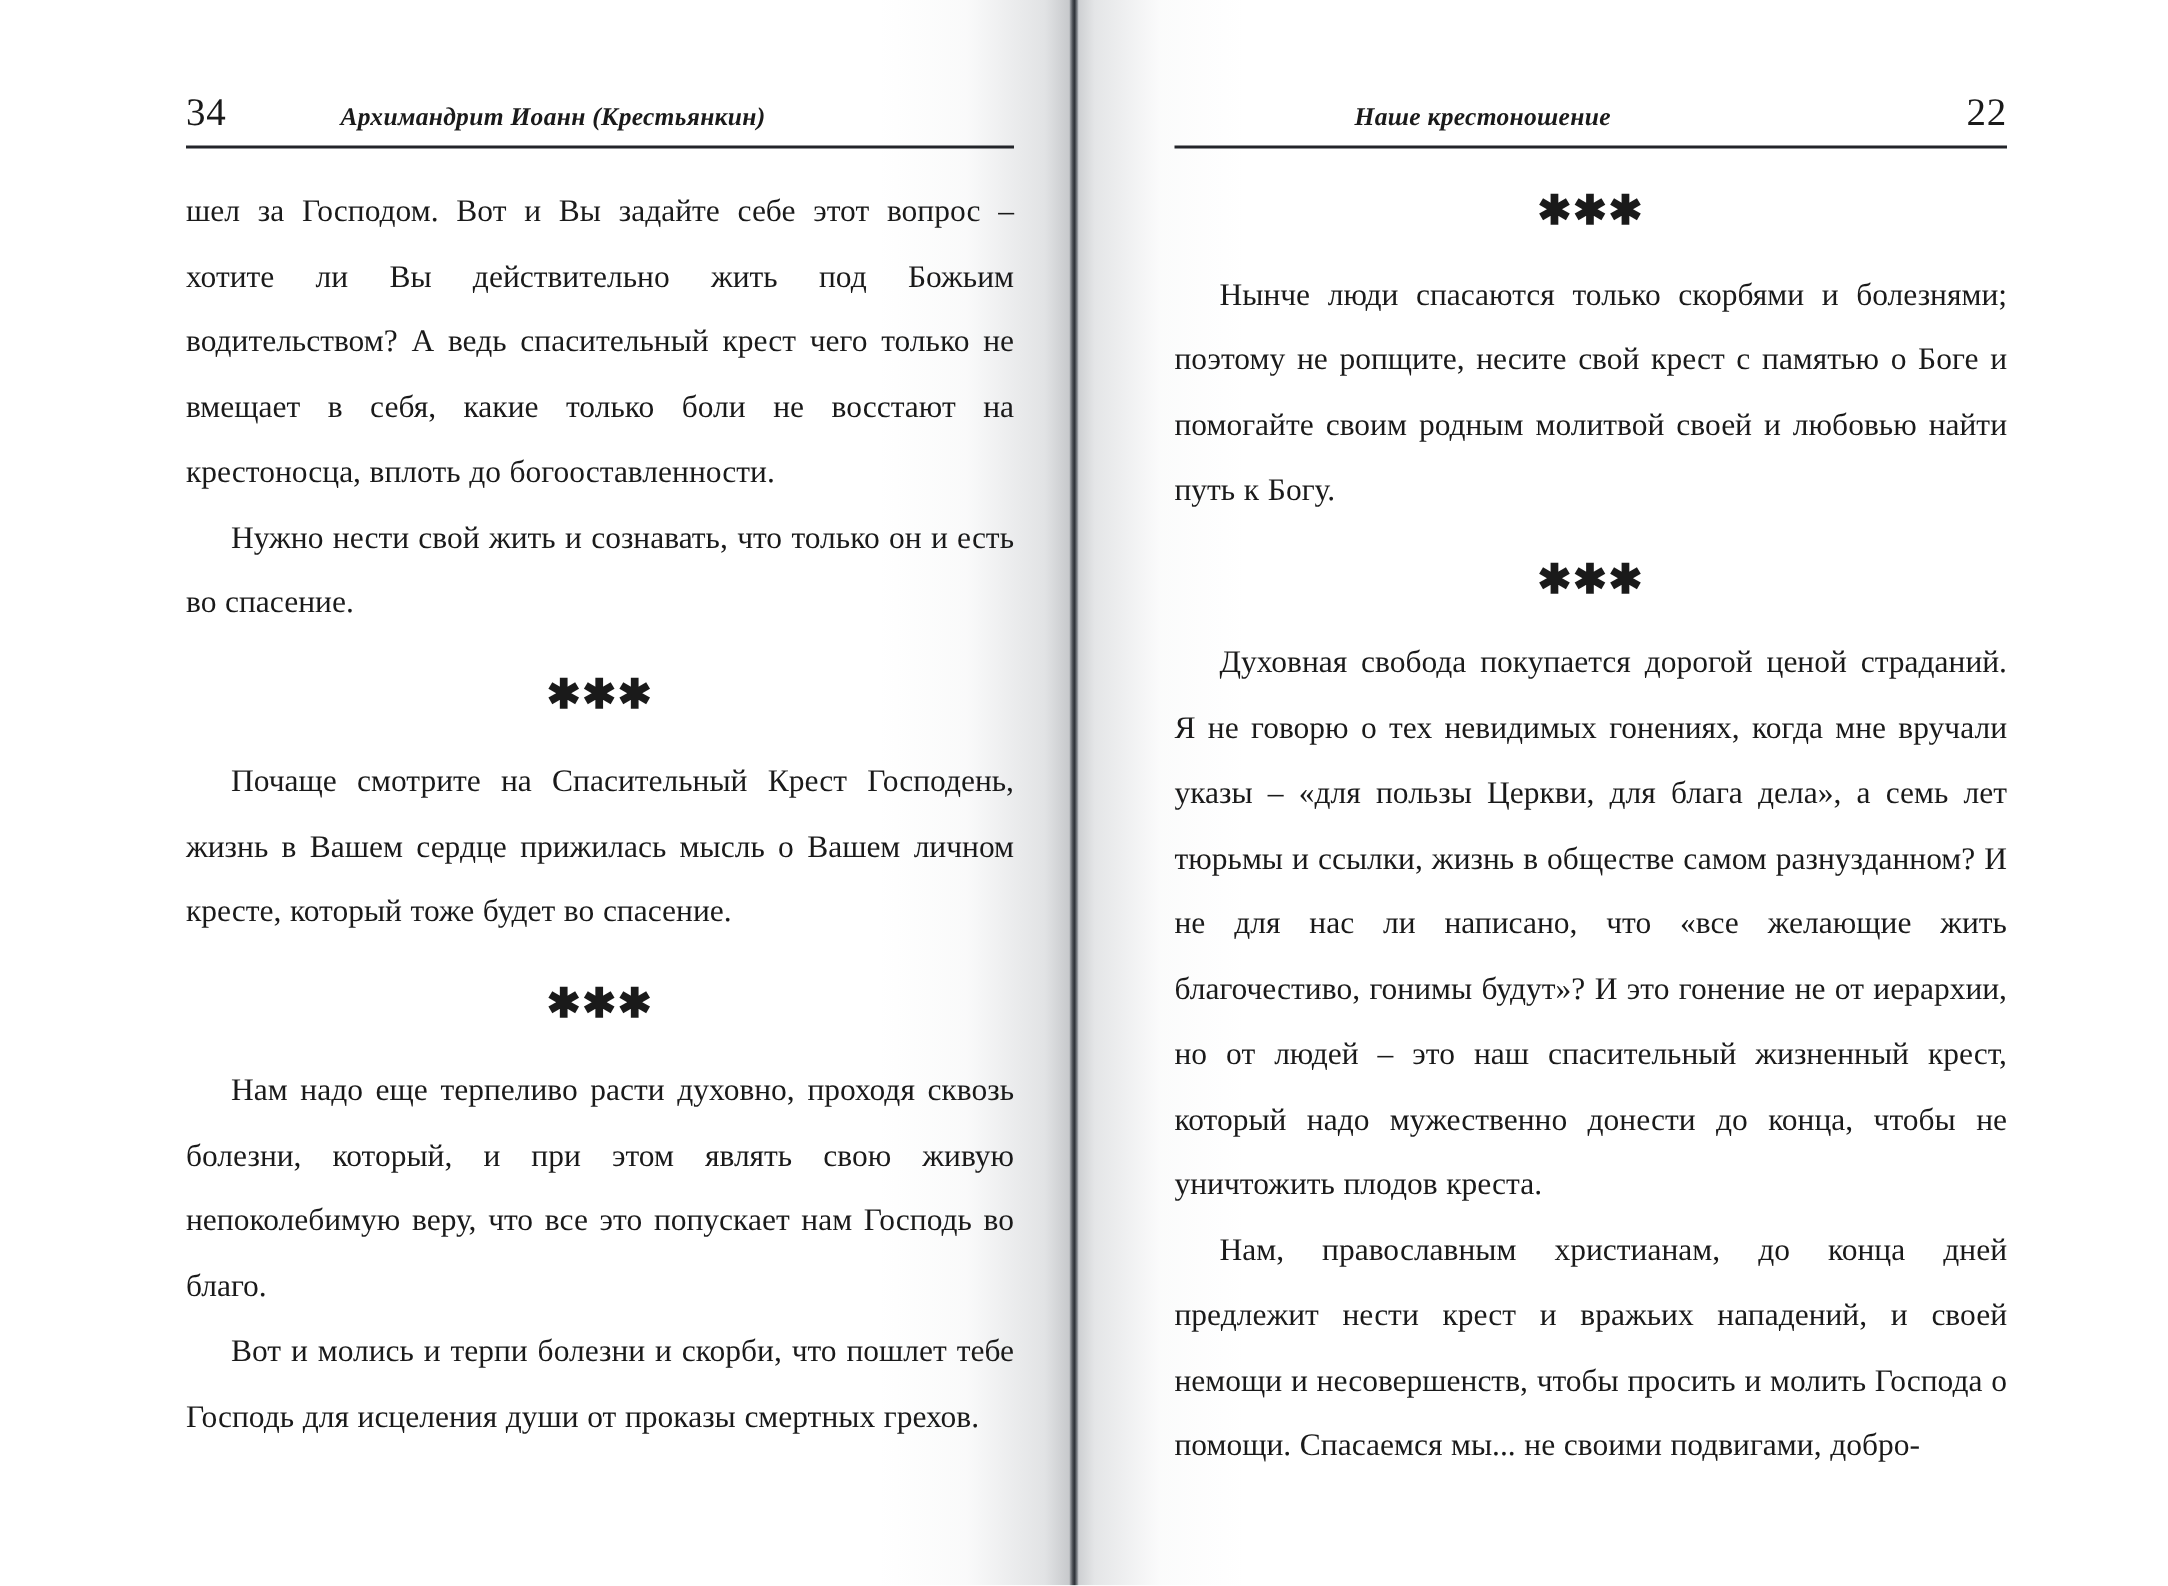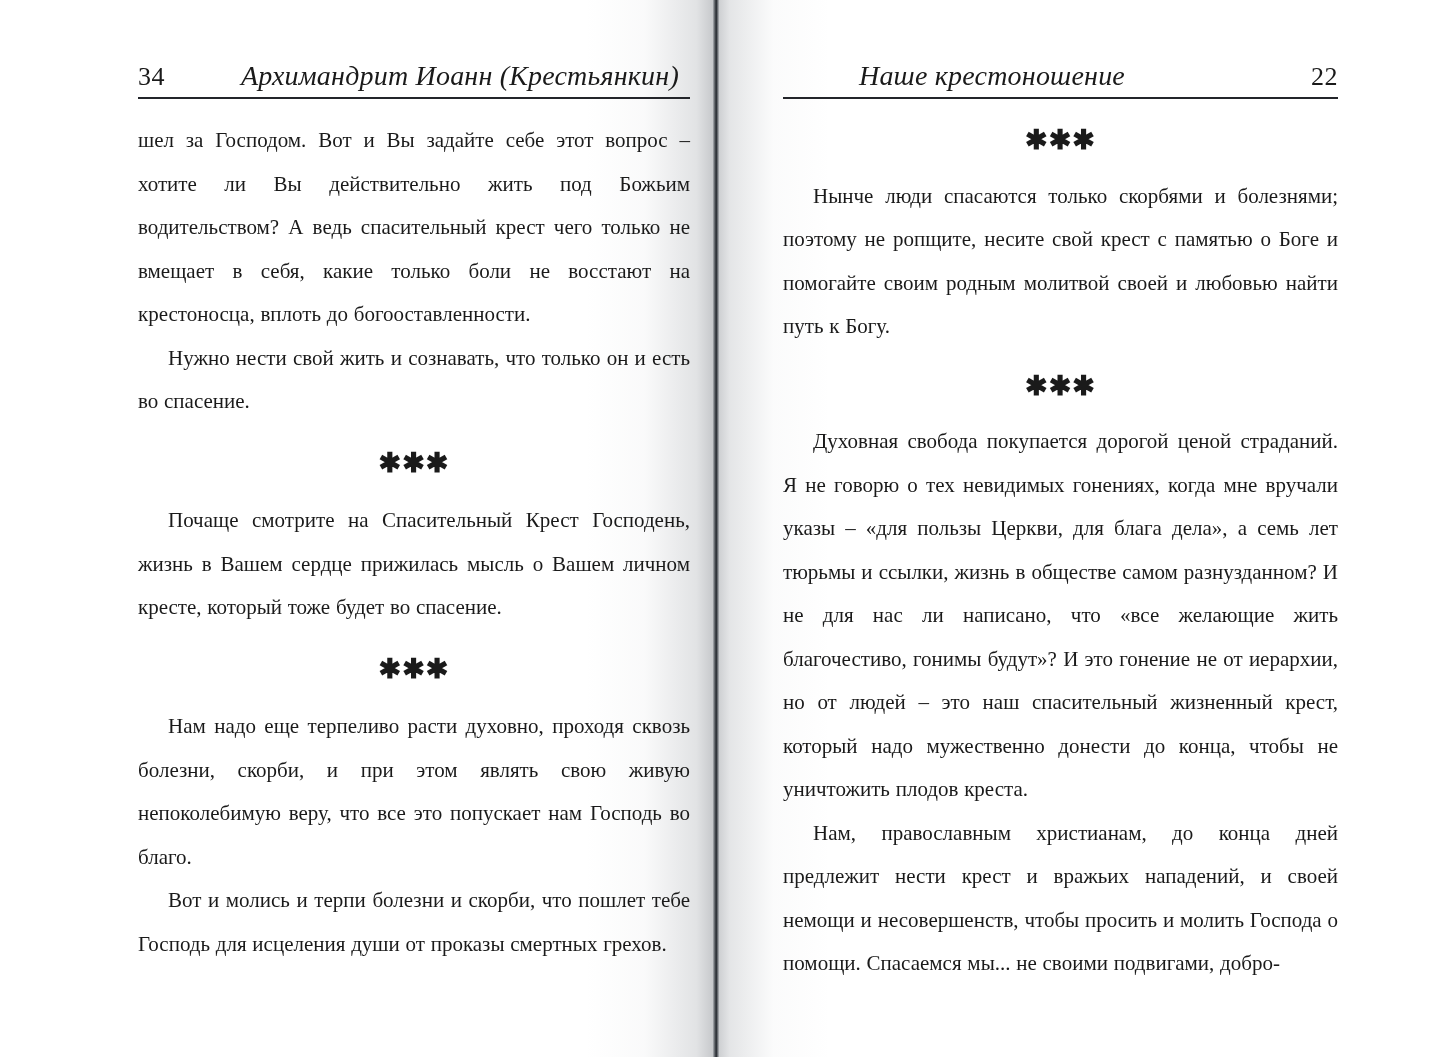--- a/index.html
+++ b/index.html
@@ -69,21 +69,21 @@
         rgba(44,48,54,0.98) 58%,
         rgba(130,136,144,0.30) 100%);
   }
 
   
   .page {
     position: absolute;
     top: 0;
     height: 1057px;
   }
-  .page-left  { left: 18px;    width: 568px; padding-left: 32px; }
+  .page-left  { left: 4px;    width: 568px; padding-left: 32px; }
   .page-right { left: 716px; width: 729px; }
 
   .text-column {
     position: absolute;
     top: 60px;
   }
   .page-left  .text-column { left: 120px; width: 552px; }
   .page-right .text-column { left:  67px; width: 555px; }
 
   
@@ -94,29 +94,29 @@
     font-size: 25px;
   }
   .folio {
     font-family: "Liberation Serif", "DejaVu Serif", serif;
     font-style: normal;
     font-size: 26px;
     letter-spacing: 0.5px;
   }
   .head-title {
     font-style: italic;
-    font-weight: normal;
-    font-size: 28px;
+    font-weight: bold;
+    font-size: 17px;
     letter-spacing: 0.2px;
     white-space: nowrap;
   }
   .head-left  .folio      { margin-right: 76px; }
   .head-left  .head-title { }
   .head-right { justify-content: flex-end; }
-  .head-right .head-title { margin-right: auto; margin-left: 76px; }
+  .head-right .head-title { margin-right: auto; margin-left: 120px; }
   .head-right .folio      { }
 
   .head-rule {
     height: 0;
     border-top: 2.5px solid #23252a;
     margin-top: 3px;
     margin-bottom: 20px;
   }
 
   
@@ -163,21 +163,21 @@
       <p class="para cont">шел за Господом. Вот и Вы задайте себе этот вопрос – хотите ли Вы действительно жить под Божьим водительством? А ведь спаситель­ный крест чего только не вмещает в себя, ка­кие только боли не восстают на крестоносца, вплоть до богооставленности.</p>
 
       <p class="para">Нужно нести свой жить и сознавать, что только он и есть во спасение.</p>
 
       <div class="sep">✱✱✱</div>
 
       <p class="para">Почаще смотрите на Спасительный Крест Господень, жизнь в Вашем сердце прижилась мысль о Вашем личном кресте, который тоже будет во спасение.</p>
 
       <div class="sep">✱✱✱</div>
 
-      <p class="para">Нам надо еще терпеливо расти духовно, проходя сквозь болезни, скорби, и при этом являть свою живую непоколебимую веру, что все это попускает нам Господь во благо.</p>
+      <p class="para">Нам надо еще терпеливо расти духовно, проходя сквозь болезни, который, и при этом являть свою живую непоколебимую веру, что все это попускает нам Господь во благо.</p>
 
       <p class="para">Вот и молись и терпи болезни и скорби, что пошлет тебе Господь для исцеления души от проказы смертных грехов.</p>
 
     </div>
   </div>
 
   <div class="page page-right">
     <div class="text-column">
 
       <div class="running-head head-right">

